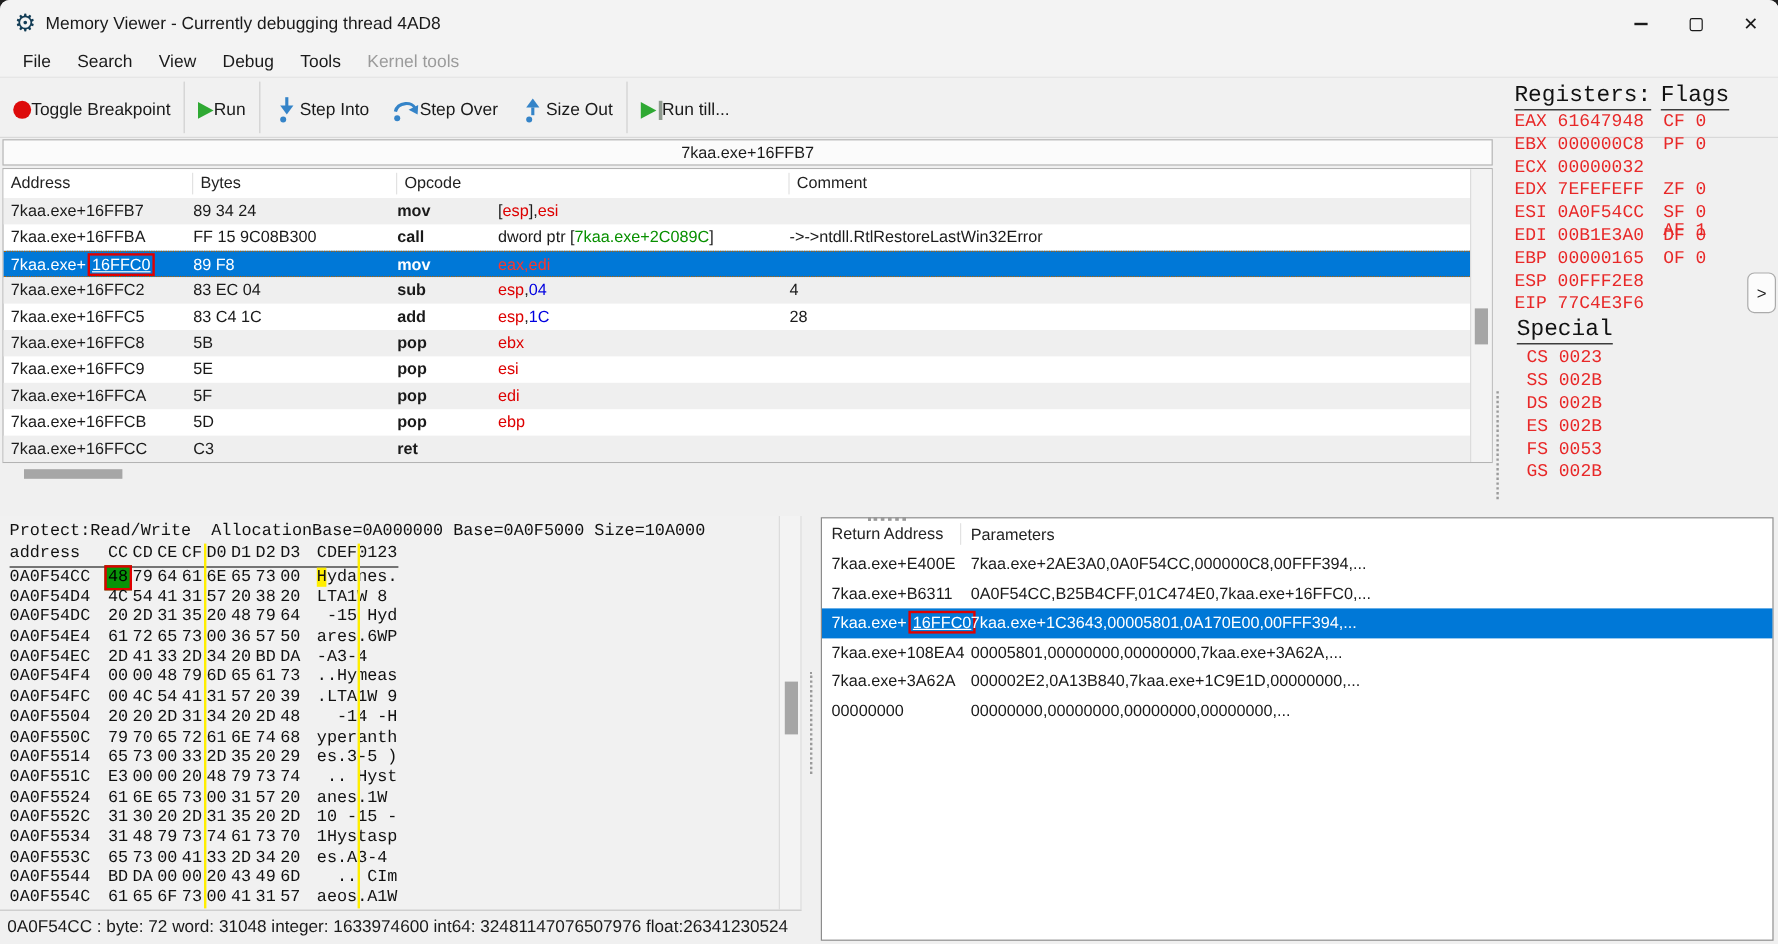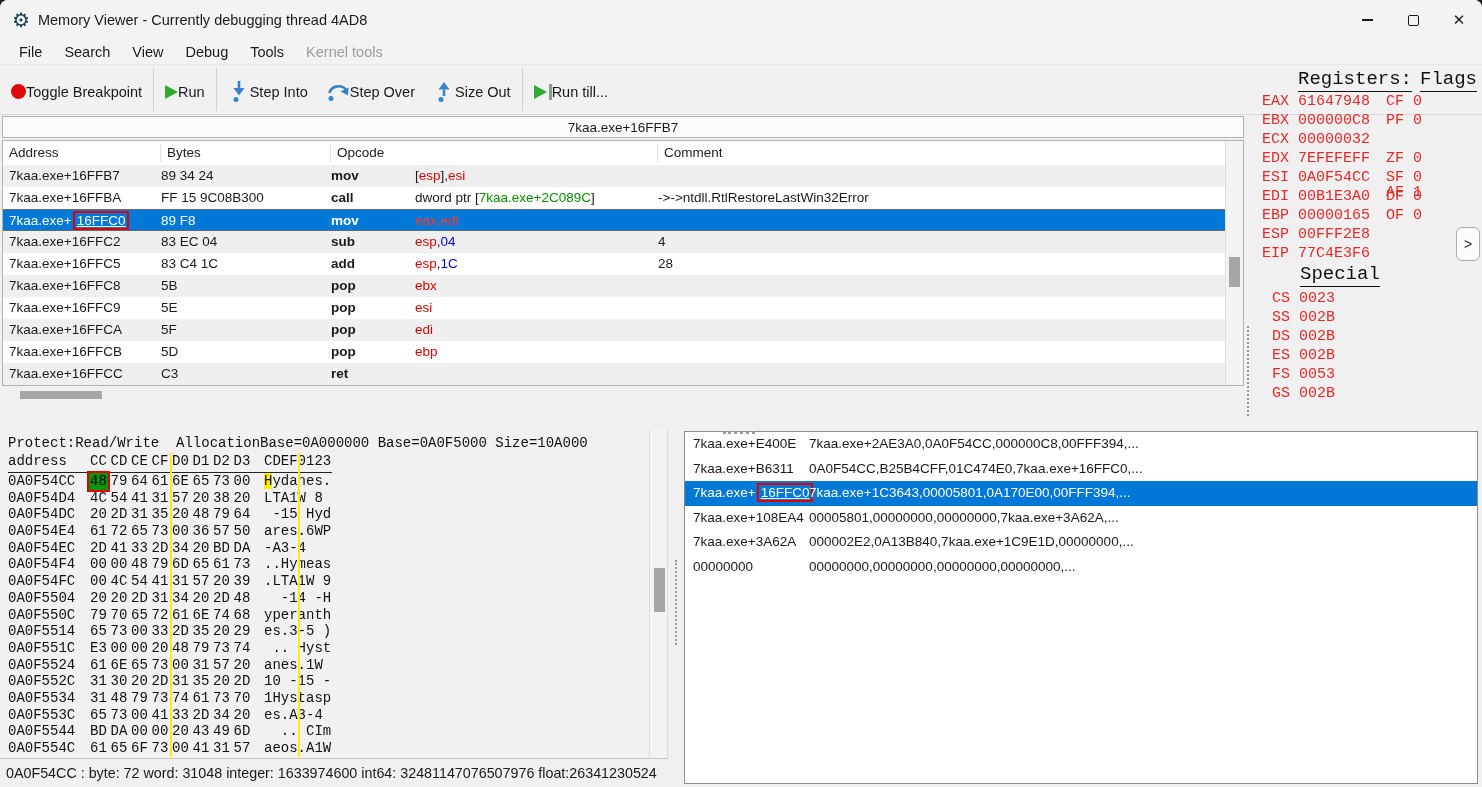--- a/index.html
+++ b/index.html
@@ -50,21 +50,21 @@
   .hscroll .thumb{position:absolute;left:18px;top:5px;width:82px;height:8px;background:#a6a6a6;}
   .copymem{position:absolute;left:2px;top:404px;width:1242px;height:22px;background:#fff;border:1px solid #b3b3b3;
            display:flex;align-items:center;justify-content:center;font-family:"Liberation Mono",monospace;font-size:14px;}
   
   .vsplit1{position:absolute;left:1245px;top:116px;width:5px;height:310px;}
   .vsplit1 .grip{position:absolute;left:2px;top:210px;height:90px;border-left:2px dotted #9a9a9a;}
   .vsplit2{position:absolute;left:668px;top:430px;width:16px;height:328px;}
   .vsplit2 .grip{position:absolute;left:7px;top:130px;height:85px;border-left:2px dotted #9a9a9a;}
   
   .regs{position:absolute;left:1250px;top:64px;width:232px;height:366px;font-family:"Liberation Mono",monospace;}
-  .rtitle{position:absolute;font-size:19px;color:#111;border-bottom:1.6px solid #111;padding-bottom:1px;white-space:nowrap;margin-left:36px;}
+  .rtitle{position:absolute;font-size:19px;color:#111;border-bottom:1.6px solid #111;padding-bottom:1px;white-space:nowrap;}
   .t-reg{left:12px;top:4px;} .t-flag{left:134px;top:4px;} .t-spec{left:14px;top:199px;}
   .rrow{position:absolute;font-size:15px;color:var(--regred);white-space:pre;height:19px;line-height:19px;}
   .expandbtn{position:absolute;left:206px;top:163px;width:24px;height:34px;background:#fcfcfc;border:1px solid #ababab;border-radius:6px;
              display:flex;align-items:center;justify-content:center;font-size:14px;color:#222;font-family:"Liberation Sans",sans-serif;}
   
   .hexview{position:absolute;left:0;top:430px;width:649px;height:328px;background:#f1f1f1;font-family:"Liberation Mono",monospace;font-size:14px;color:#111;}
   .hinfo{position:absolute;left:8px;top:4px;height:19px;line-height:19px;white-space:pre;}
   .hheadrow{position:absolute;left:0;top:23px;width:649px;height:20px;}
   .hunderline{position:absolute;left:8px;top:42px;width:324px;border-top:1.2px solid #222;}
   .hrows{position:absolute;left:0;top:43px;width:649px;}
@@ -532,20 +532,24 @@
   <div class="hvscroll">
     <div class="thumb"></div>
   </div>
 
   <div class="vsplit2">
       <div class="grip"></div>
     </div>
 
   <div class="stack">
     <div class="stack-grip"></div>
+    <div class="shead">
+      <div class="sh1">Return Address</div>
+      <div class="sh2">Parameters</div>
+    </div>
     <div id="srows">
         <div class="srow">
           <span class="s-ret">7kaa.exe+E400E</span>
           <span class="s-params">7kaa.exe+2AE3A0,0A0F54CC,000000C8,00FFF394,...</span>
         </div>
         <div class="srow">
           <span class="s-ret">7kaa.exe+B6311</span>
           <span class="s-params">0A0F54CC,B25B4CFF,01C474E0,7kaa.exe+16FFC0,...</span>
         </div>
         <div class="srow sel">

